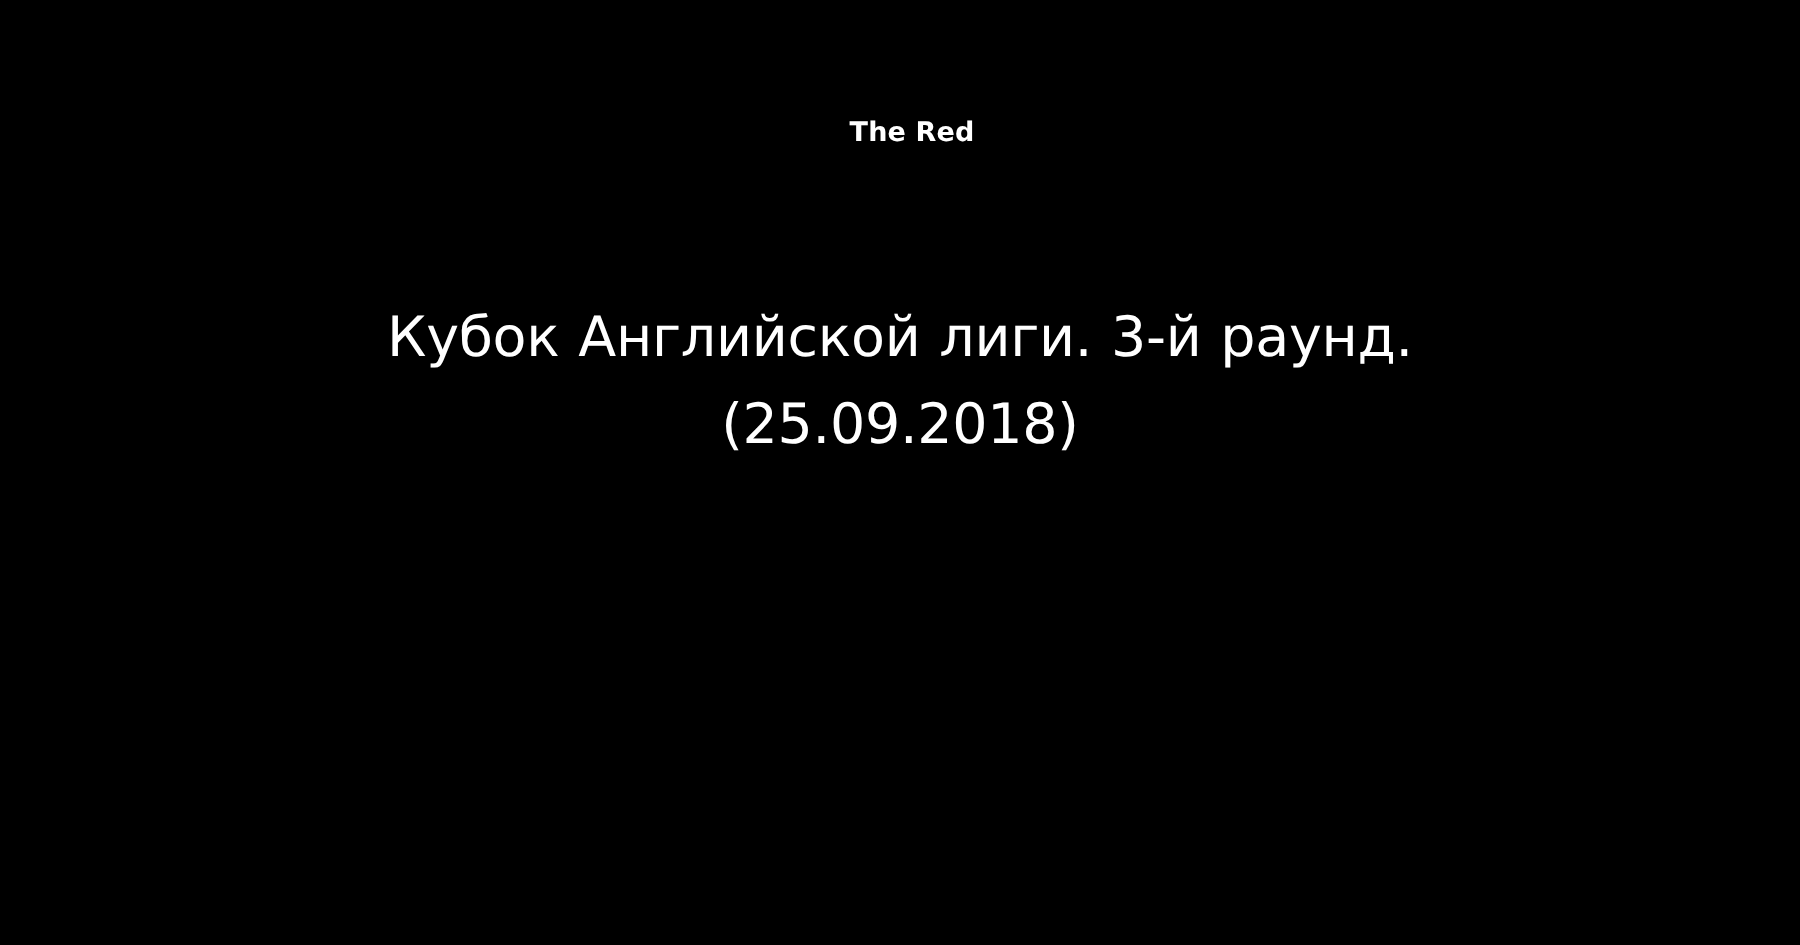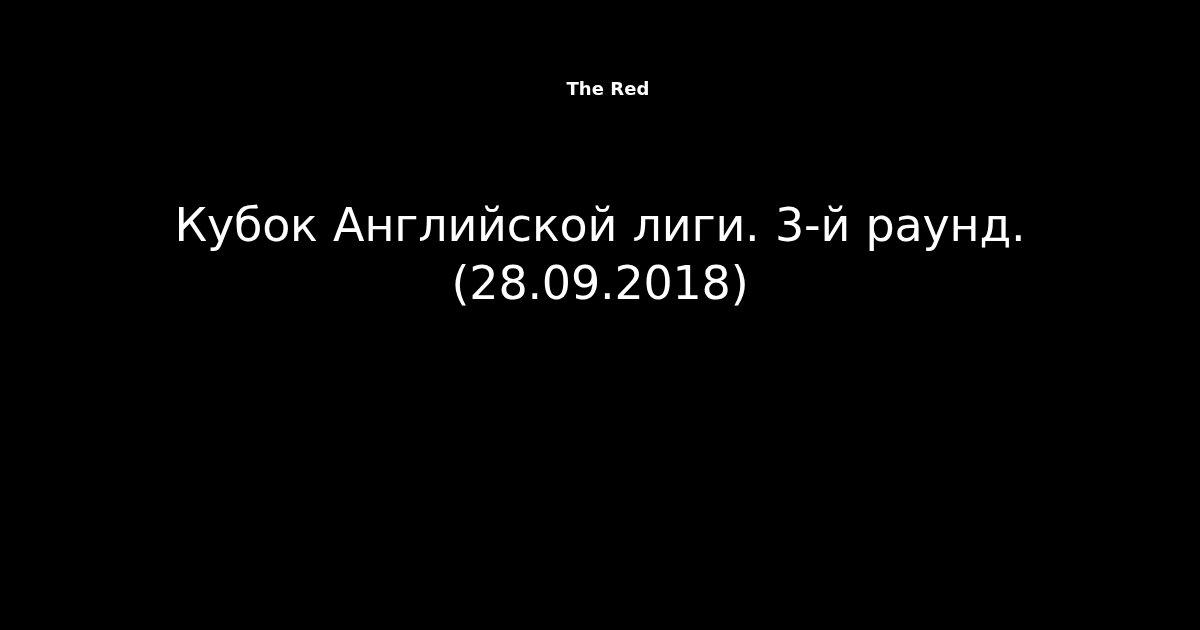--- a/index.html
+++ b/index.html
@@ -43,21 +43,21 @@
     position: absolute;
     left: 60px;
     right: 60px;
     top: 196px;
     text-align: center;
   }
 
   .headline {
     margin: 0;
     font-family: "DejaVu Sans", "Liberation Sans", sans-serif;
-    font-size: 46px;
+    font-size: 37px;
     font-weight: 400;
     line-height: 58px;
     letter-spacing: -0.2px;
     color: var(--fg, #ffffff);
     
     font-variant-numeric: oldstyle-nums;
     font-feature-settings: "onum" 1;
     word-spacing: 1px;
   }
 
@@ -69,17 +69,17 @@
 </head>
 <body>
 
 <div class="card" style="--bg: #000000; --fg: #ffffff; width: 1200px; height: 630px;">
 
   <div class="site-name">The Red</div>
 
   <div class="headline-wrap">
     <h1 class="headline">
       <span class="hl-line">Кубок Английской лиги. 3-й раунд.</span>
-      <span class="hl-line">(28.09.2018)</span>
+      <span class="hl-line">(25.09.2018)</span>
     </h1>
   </div>
 
 </div>
 
 </body></html>

